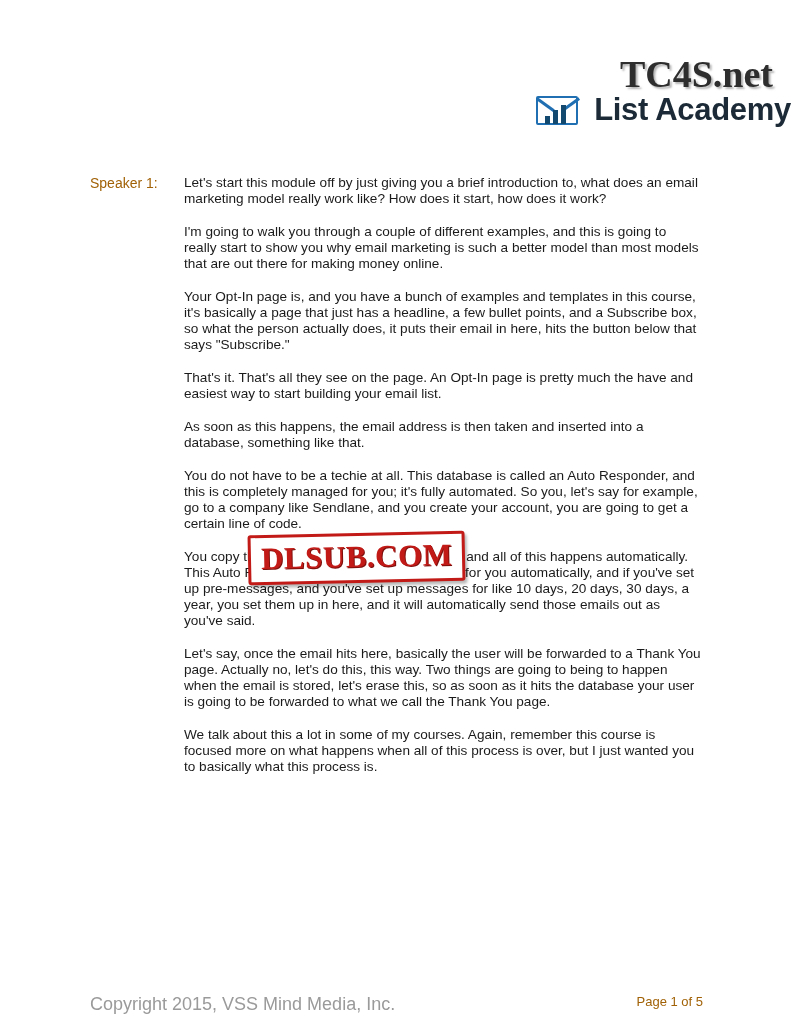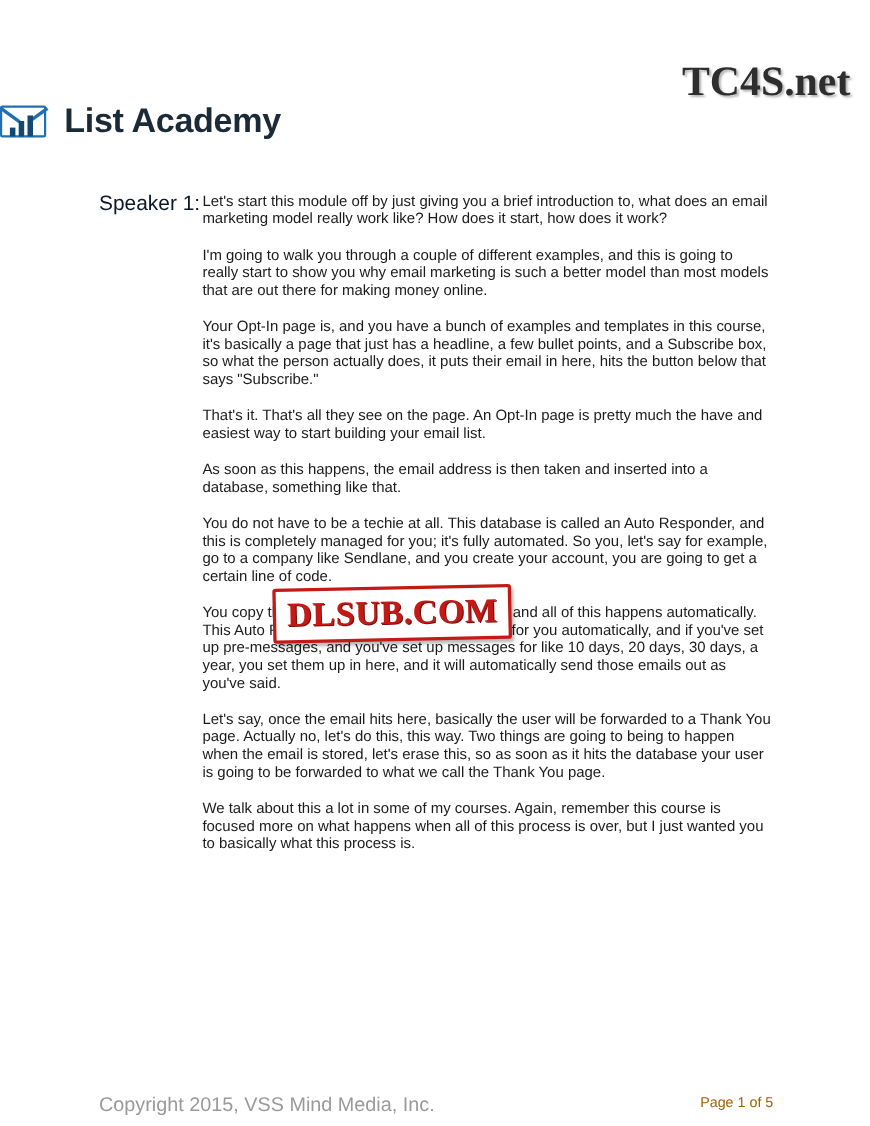--- a/index.html
+++ b/index.html
@@ -34,21 +34,21 @@
     color: #2e2e2e;
     letter-spacing: 0px;
     text-shadow: 2px 2px 2px rgba(120,120,120,0.55);
   }
   
   .logo-wrap {
     position: absolute;
     left: 0;
     top: 48px;
     width: 791px;
-    text-align: left;
+    text-align: right;
   }
   .logo-inner {
     display: inline-block;
     vertical-align: middle;
   }
   .logo-mark {
     display: inline-block;
     vertical-align: middle;
     width: 44px;
     height: 34px;
@@ -117,22 +117,22 @@
     font-weight: bold;
     color: #1b2a36;
     letter-spacing: -0.3px;
   }
 
   
   .speaker {
     position: absolute;
     left: 90px;
     top: 131px;
-    font-size: 19px;
-    color: #0f172a;
+    font-size: 14px;
+    color: #a16207;
     white-space: nowrap;
   }
   .body {
     position: absolute;
     left: 184px;
     top: 131px;
     width: 518px;
   }
   .body p {
     margin: 0 0 17px 0;

